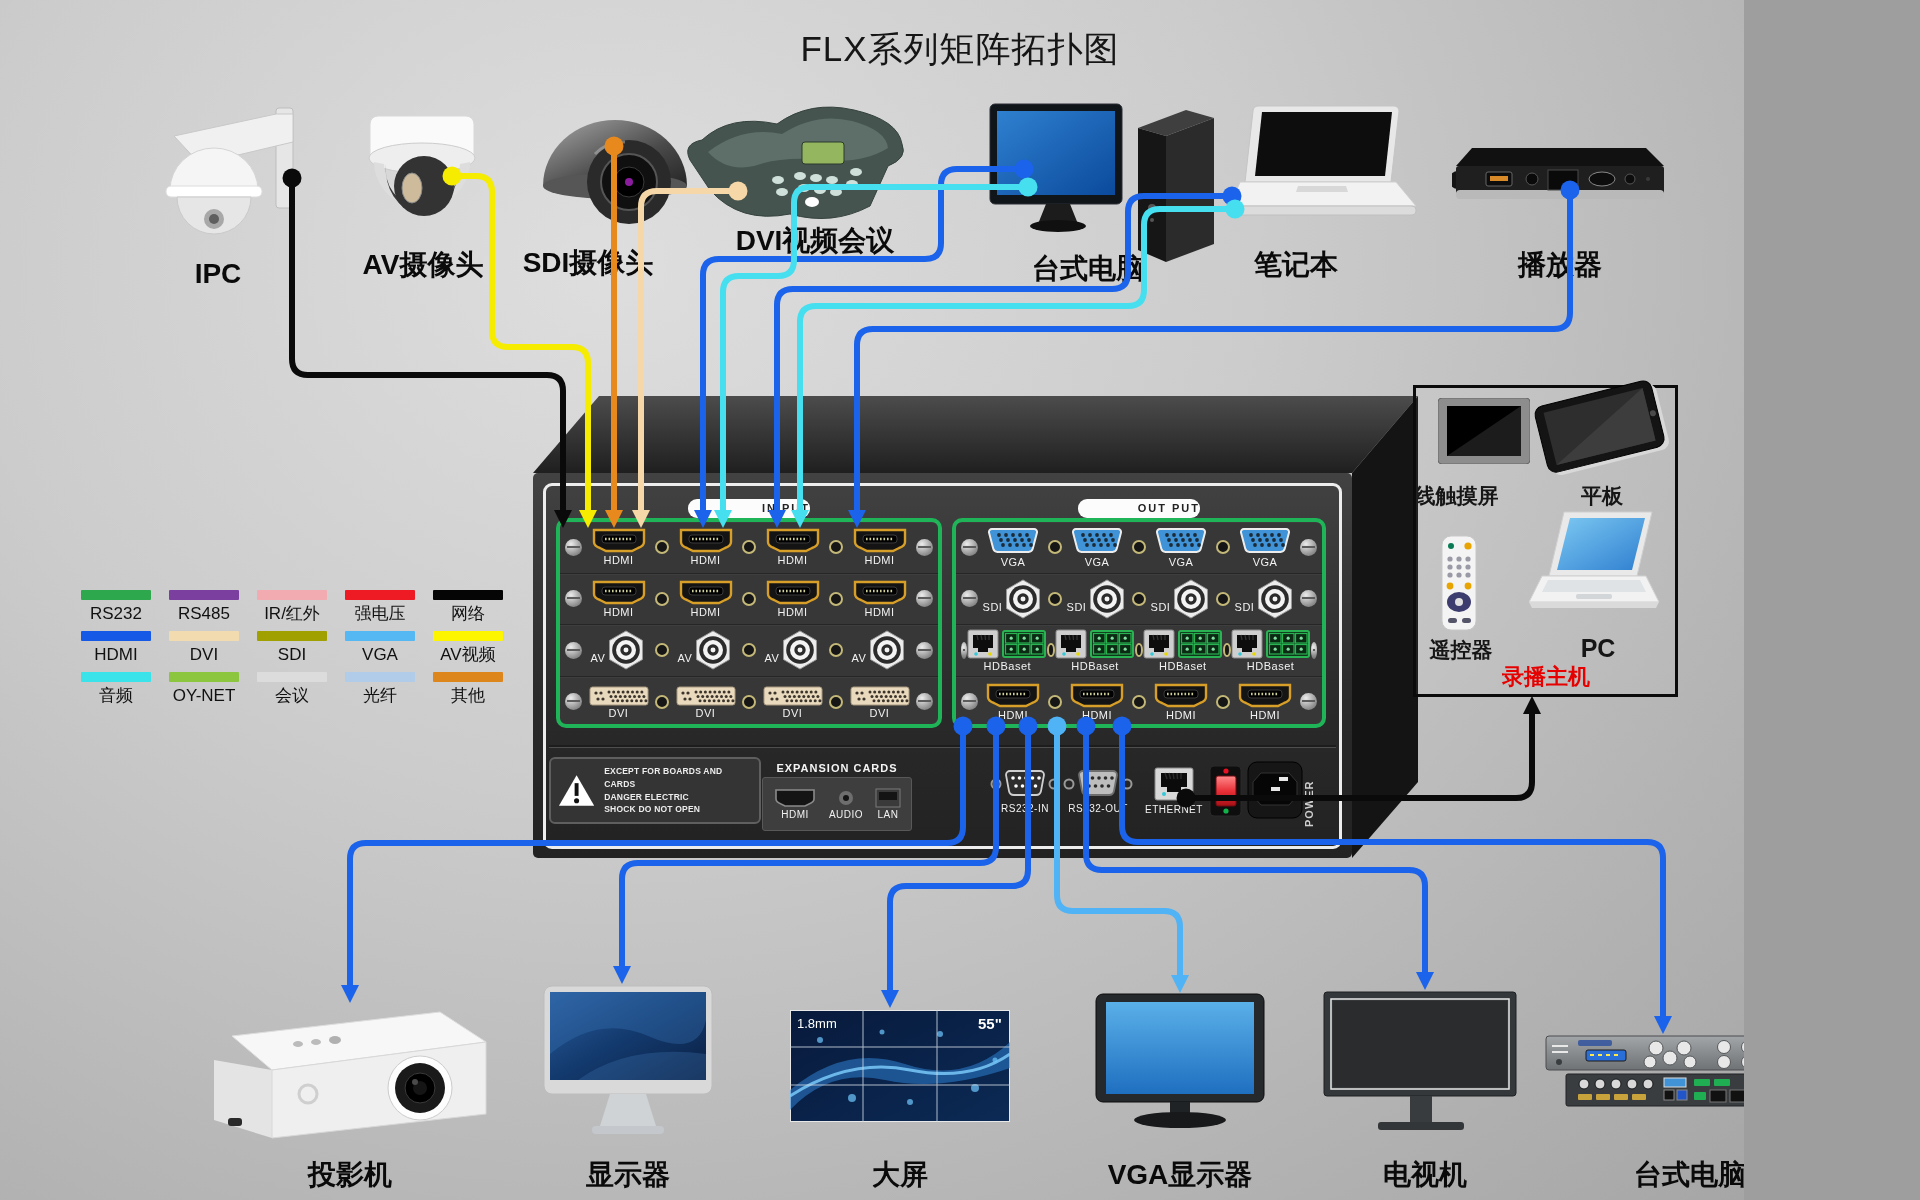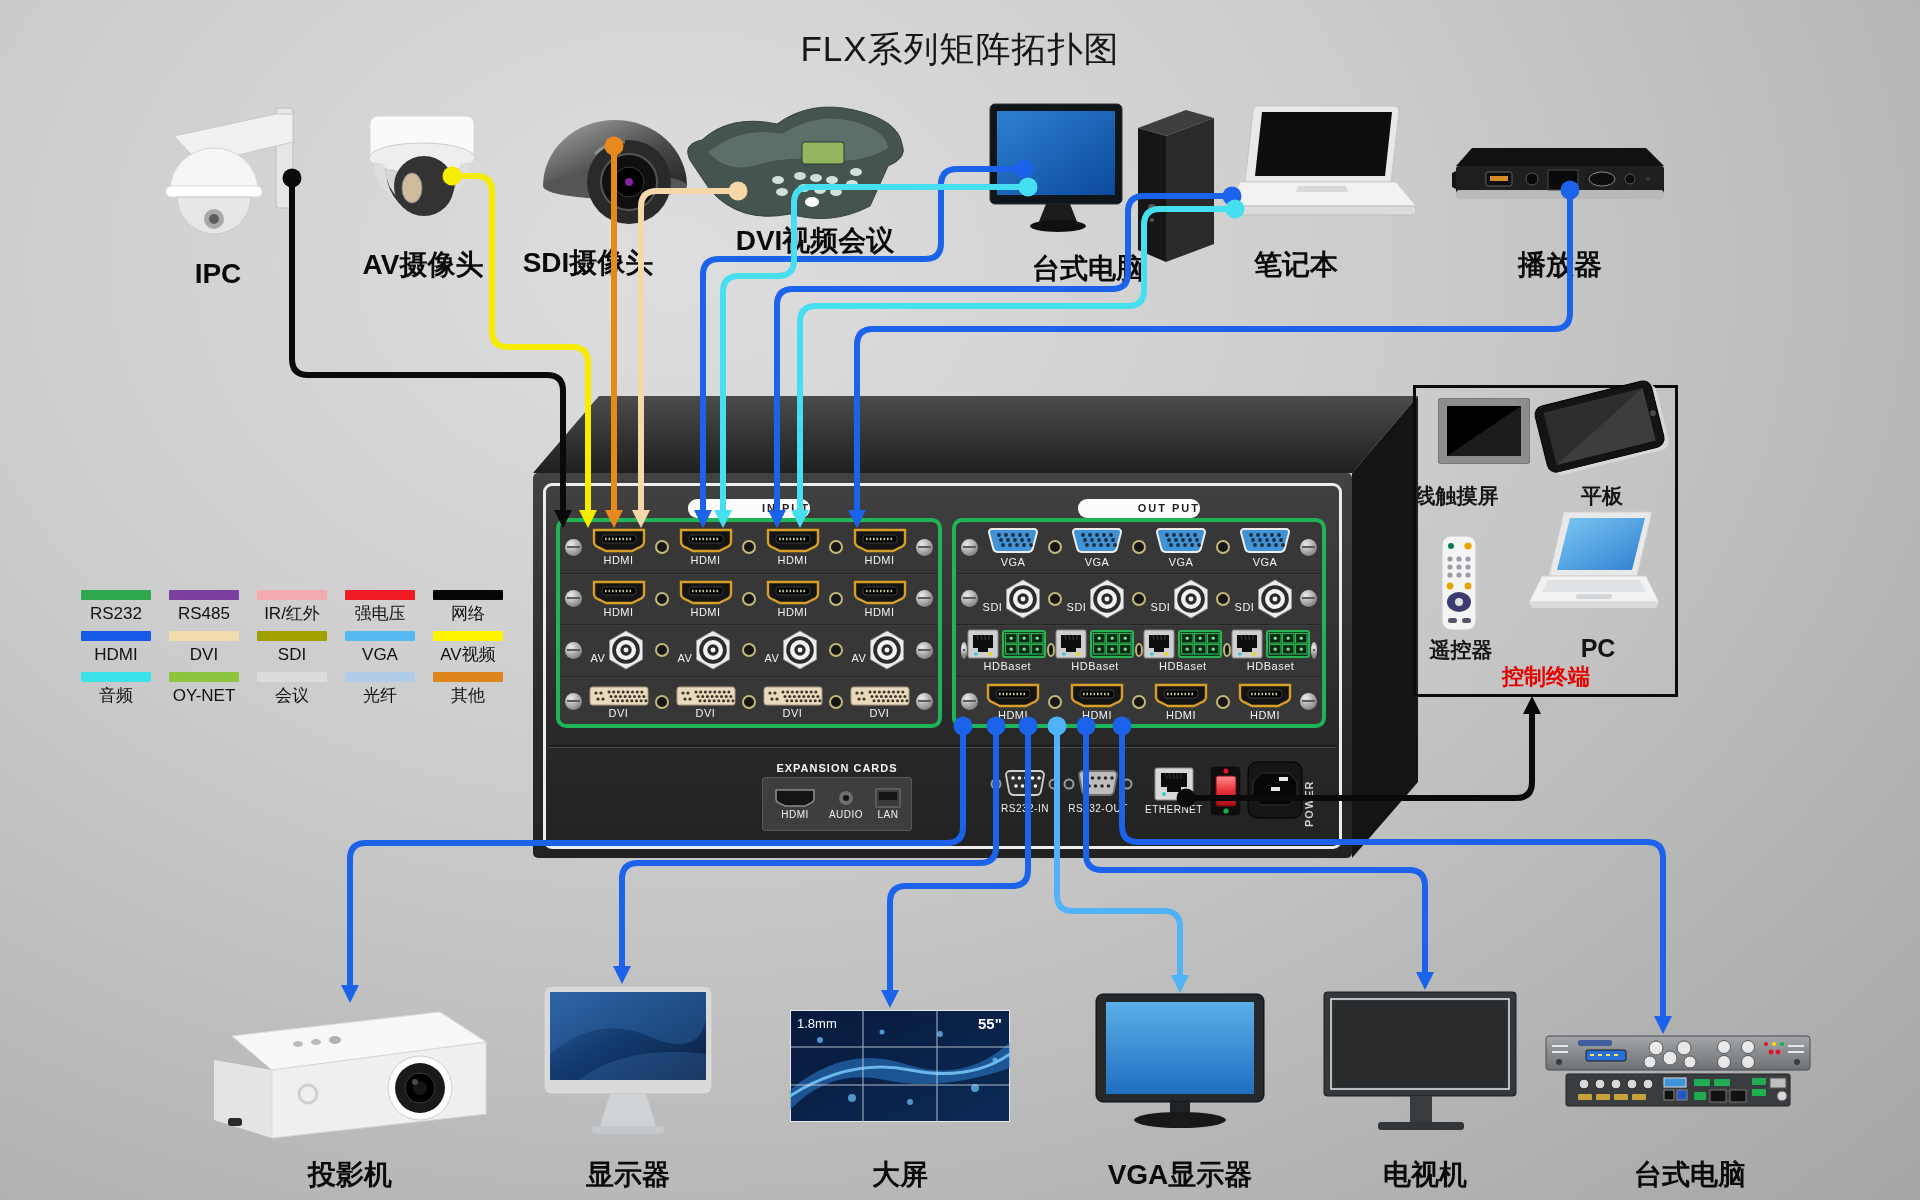--- a/index.html
+++ b/index.html
@@ -1,16 +1,16 @@
 <!DOCTYPE html>
 <html><head>
 <meta charset="utf-8">
 <style>
   html,body{margin:0;padding:0;background:#9e9e9e;font-family:"Liberation Sans","DejaVu Sans",sans-serif;}
-  .stage{position:relative;width:1920px;height:1200px;overflow:hidden;
+  .stage{position:relative;width:1744px;height:1200px;overflow:hidden;
          background:radial-gradient(ellipse at 35% 22%, #dedede 0%, #cccccc 40%, #b3b3b3 78%, #a6a6a6 100%);}
   .abs{position:absolute;}
   .title{position:absolute;left:660px;top:26px;width:600px;text-align:center;
          font-size:35px;font-weight:500;color:#161616;letter-spacing:1px;}
   .dev-label{position:absolute;text-align:center;font-weight:bold;color:#0a0a0a;font-size:28px;}
   
   .legend{position:absolute;left:72px;top:590px;display:grid;grid-template-columns:repeat(5,88px);grid-auto-rows:41px;}
   .legend-item{display:flex;flex-direction:column;align-items:center;}
   .legend-swatch{width:70px;height:10px;border-radius:1px;}
   .legend-label{font-size:17px;font-weight:500;color:#111;margin-top:5px;line-height:1;}
@@ -797,20 +797,32 @@
                 <rect x="11" y="7" width="34" height="8" rx="3" fill="#000" stroke="#3a3a3a"></rect>
                 <line x1="14" y1="11" x2="42" y2="11" stroke="#cfcf9a" stroke-width="2.6" stroke-dasharray="1.6 1.9"></line>
               </svg></span>
             <span class="port-label">HDMI</span>
           </div>
           <span class="screw"></span>
         </div>
       </div>
     <div class="groove"></div>
 
+    <div class="warnbox">
+      <svg width="40" height="36" viewBox="0 0 40 36">
+        <polygon points="20,2 38,33 2,33" fill="#ffffff"></polygon>
+        <rect x="18" y="10" width="4" height="13" fill="#111"></rect>
+          <circle cx="20" cy="28" r="2.6" fill="#111"></circle>
+      </svg>
+      <div class="warntext">
+        <div>EXCEPT FOR BOARDS AND CARDS</div>
+        <div>DANGER ELECTRIC</div>
+        <div>SHOCK DO NOT OPEN</div>
+      </div>
+    </div>
 
     <div class="expgroup">
       <div class="exptitle">EXPANSION CARDS</div>
       <div class="expbox">
         <div class="expslot">
           <svg width="44" height="20" viewBox="0 0 44 20">
             <path d="M3,2 h38 v9 q0,3 -5,5 l-4,2 h-20 l-4,-2 q-5,-2 -5,-5 z" fill="#141414" stroke="#8a8a8a" stroke-width="1.6"></path>
           </svg>
           <span class="port-label">HDMI</span>
         </div>
@@ -966,21 +978,21 @@
       </defs>
     <polygon points="36,4 124,4 109,68 21,68" fill="#e9e9e9" stroke="#cfcfcf"></polygon>
     <polygon points="42,10 117,10 104,62 29,62" fill="url(#pcg)"></polygon>
     <polygon points="14,68 118,68 131,94 1,94" fill="#f2f2f2" stroke="#d0d0d0"></polygon>
     <polygon points="20,72 112,72 118,84 14,84" fill="#dfe3e6"></polygon>
     <rect x="48" y="86" width="36" height="5" rx="2" fill="#d2d6d9"></rect>
     <polygon points="1,94 131,94 128,100 4,100" fill="#dadada"></polygon>
   </svg>
   <div class="ctl-label" style="left:1528px;top:634px;width:140px;font-size:25px">PC</div>
 
-  <div class="ctl-caption">控制终端</div>
+  <div class="ctl-caption">录播主机</div>
 
   <svg class="abs" style="left:198px;top:998px;z-index:3" width="290" height="150" viewBox="0 0 290 150">
     <polygon points="34,38 242,14 288,44 74,72" fill="#f7f7f7" stroke="#dddddd"></polygon>
     <polygon points="16,62 74,72 74,140 16,122" fill="#e4e4e4"></polygon>
     <polygon points="74,72 288,44 288,116 74,140" fill="#efefef" stroke="#d8d8d8"></polygon>
     <ellipse cx="100" cy="46" rx="5" ry="3" fill="#bbb"></ellipse>
       <ellipse cx="118" cy="44" rx="5" ry="3" fill="#bbb"></ellipse>
       <ellipse cx="137" cy="42" rx="6" ry="4" fill="#b0b0b0"></ellipse>
     <circle cx="222" cy="90" r="32" fill="#fdfdfd" stroke="#cccccc"></circle>
     <circle cx="222" cy="90" r="25" fill="#1a1a1a"></circle>

